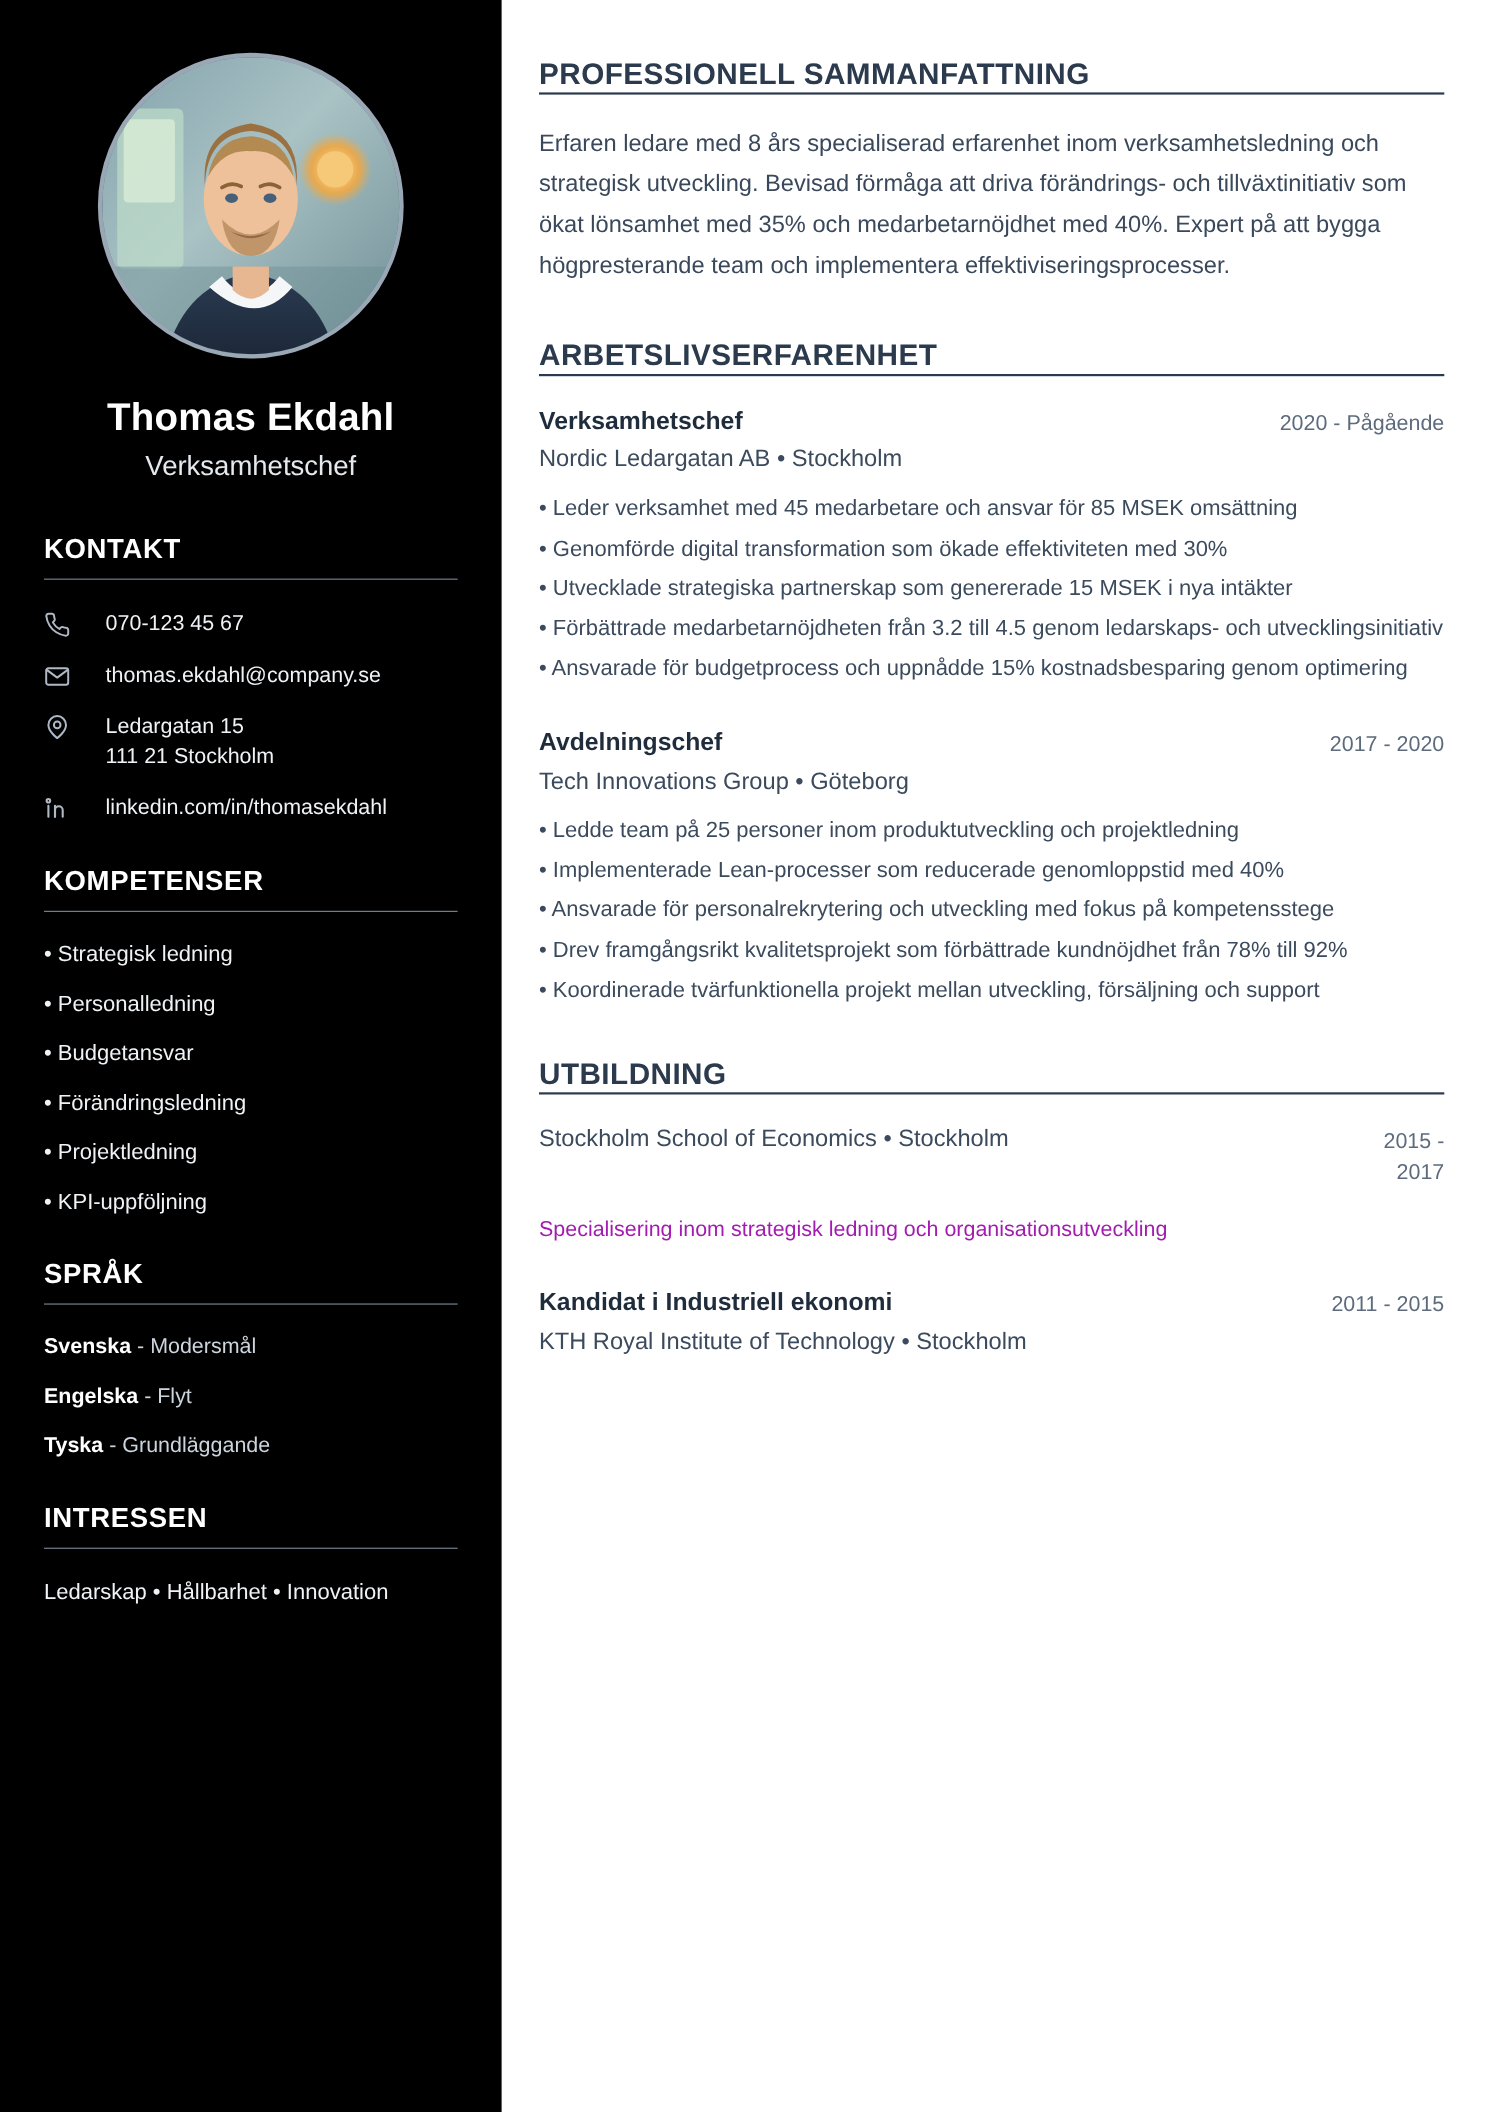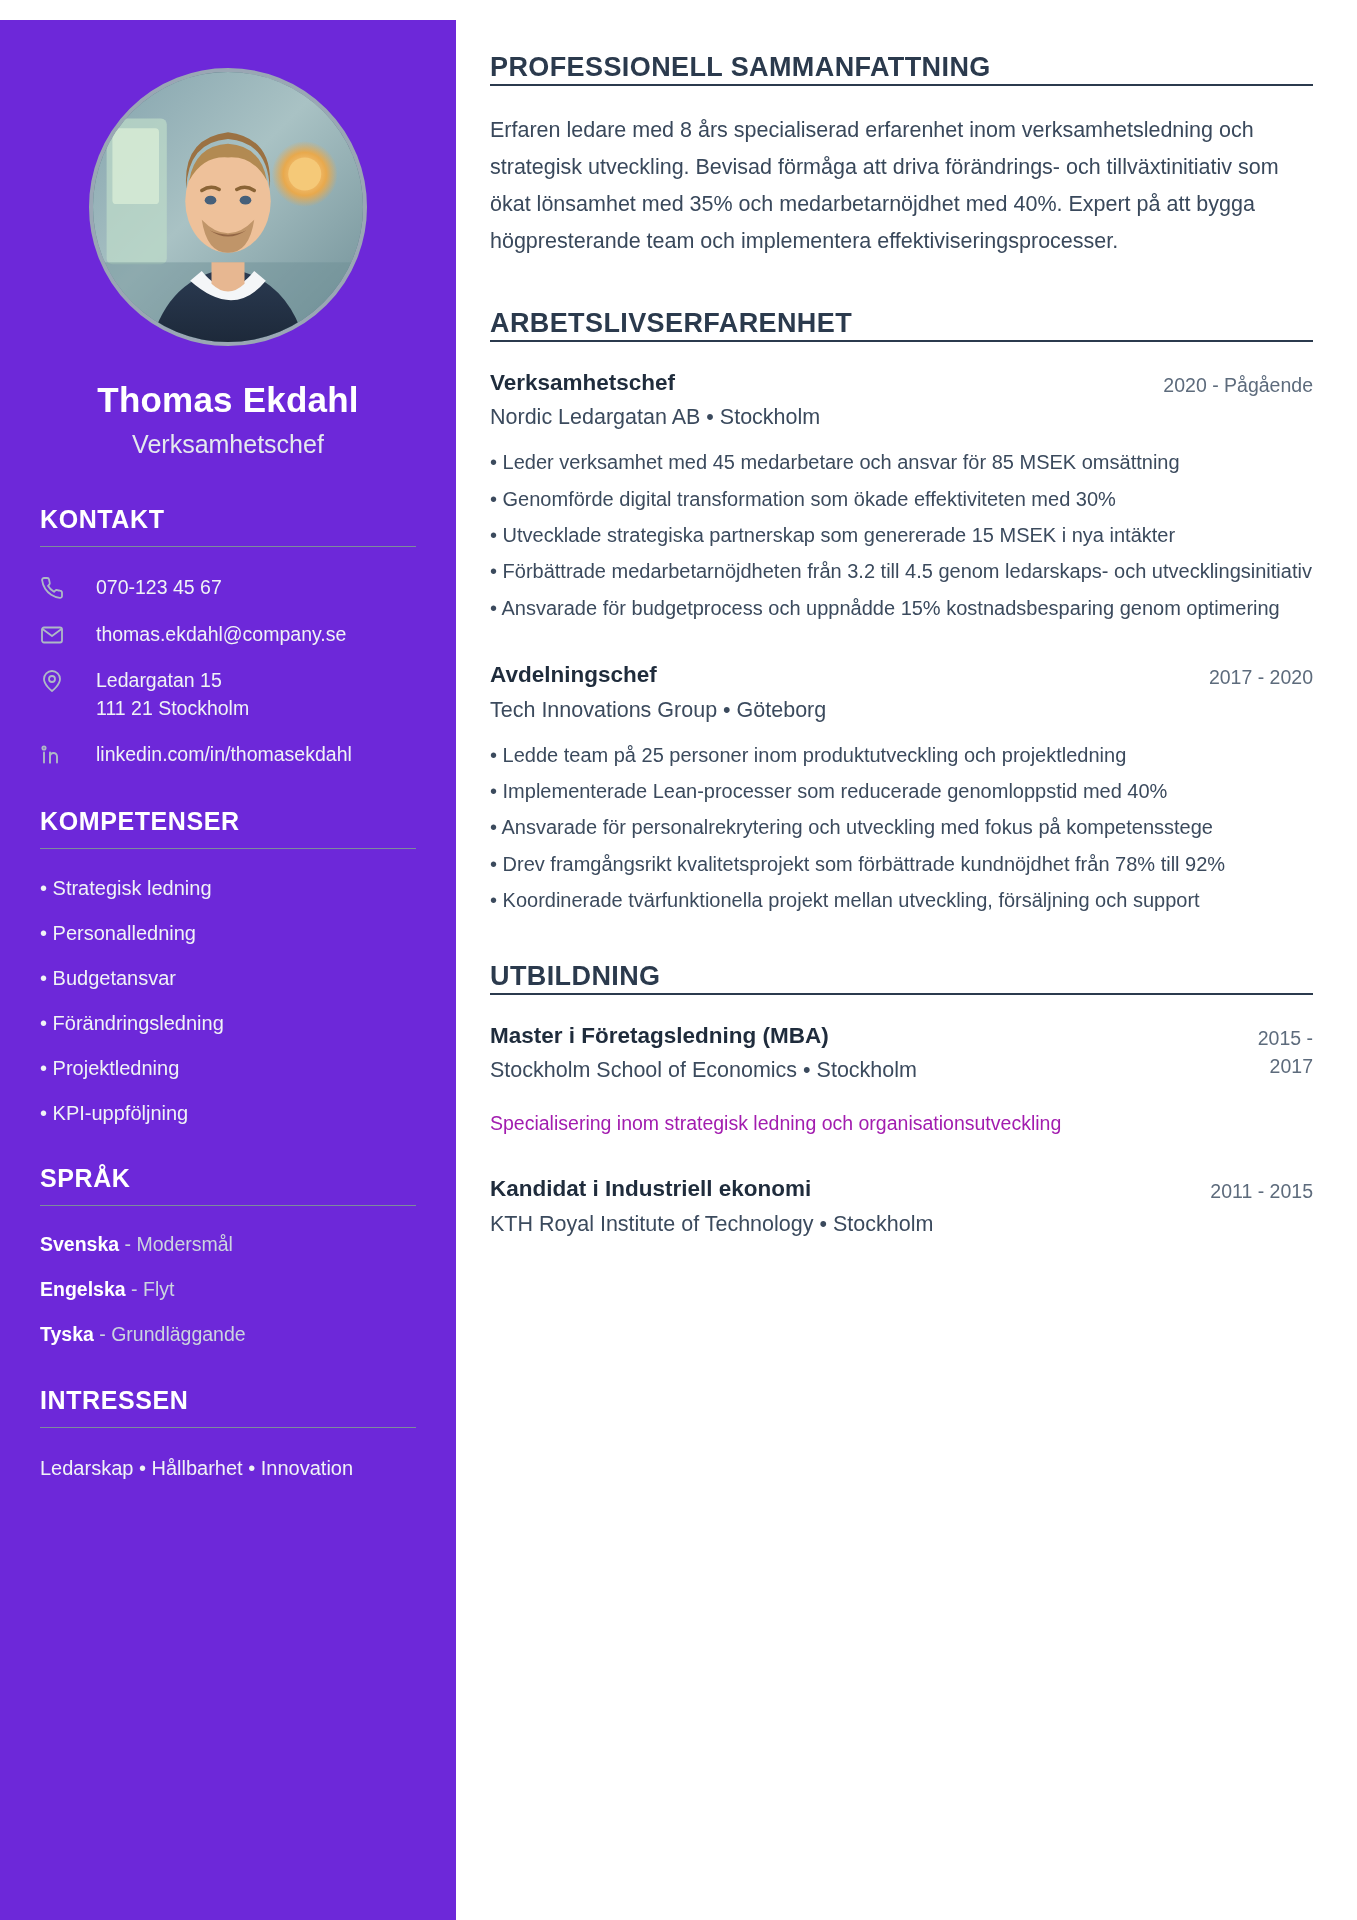--- a/index.html
+++ b/index.html
@@ -17,25 +17,24 @@
     height: 1920px;
     display: flex;
     background: #ffffff;
     overflow: hidden;
   }
 
   
   .sidebar {
     width: 456px;
     flex: 0 0 456px;
-    background: #6d28d9;
+    background: #000000;
     color: #ffffff;
     padding: 48px 40px 40px 40px;
     position: relative;
-    margin-top: 20px;
   }
 
   .photo-wrap {
     display: flex;
     justify-content: center;
     margin-top: 0px;
     margin-bottom: 34px;
   }
 
   .photo {
@@ -377,21 +376,20 @@
         </div>
       </article>
     </section>
 
     <section class="section">
       <h2 class="main-heading">UTBILDNING</h2>
 
       <article class="entry">
         <div class="entry-head">
           <div class="entry-left">
-            <div class="entry-role">Master i Företagsledning (MBA)</div>
             <div class="entry-org">Stockholm School of Economics • Stockholm</div>
           </div>
           <div class="entry-date" style="max-width:92px">2015 - 2017</div>
         </div>
         <div class="edu-note">Specialisering inom strategisk ledning och organisationsutveckling</div>
       </article>
 
       <article class="entry">
         <div class="entry-head">
           <div class="entry-left">

